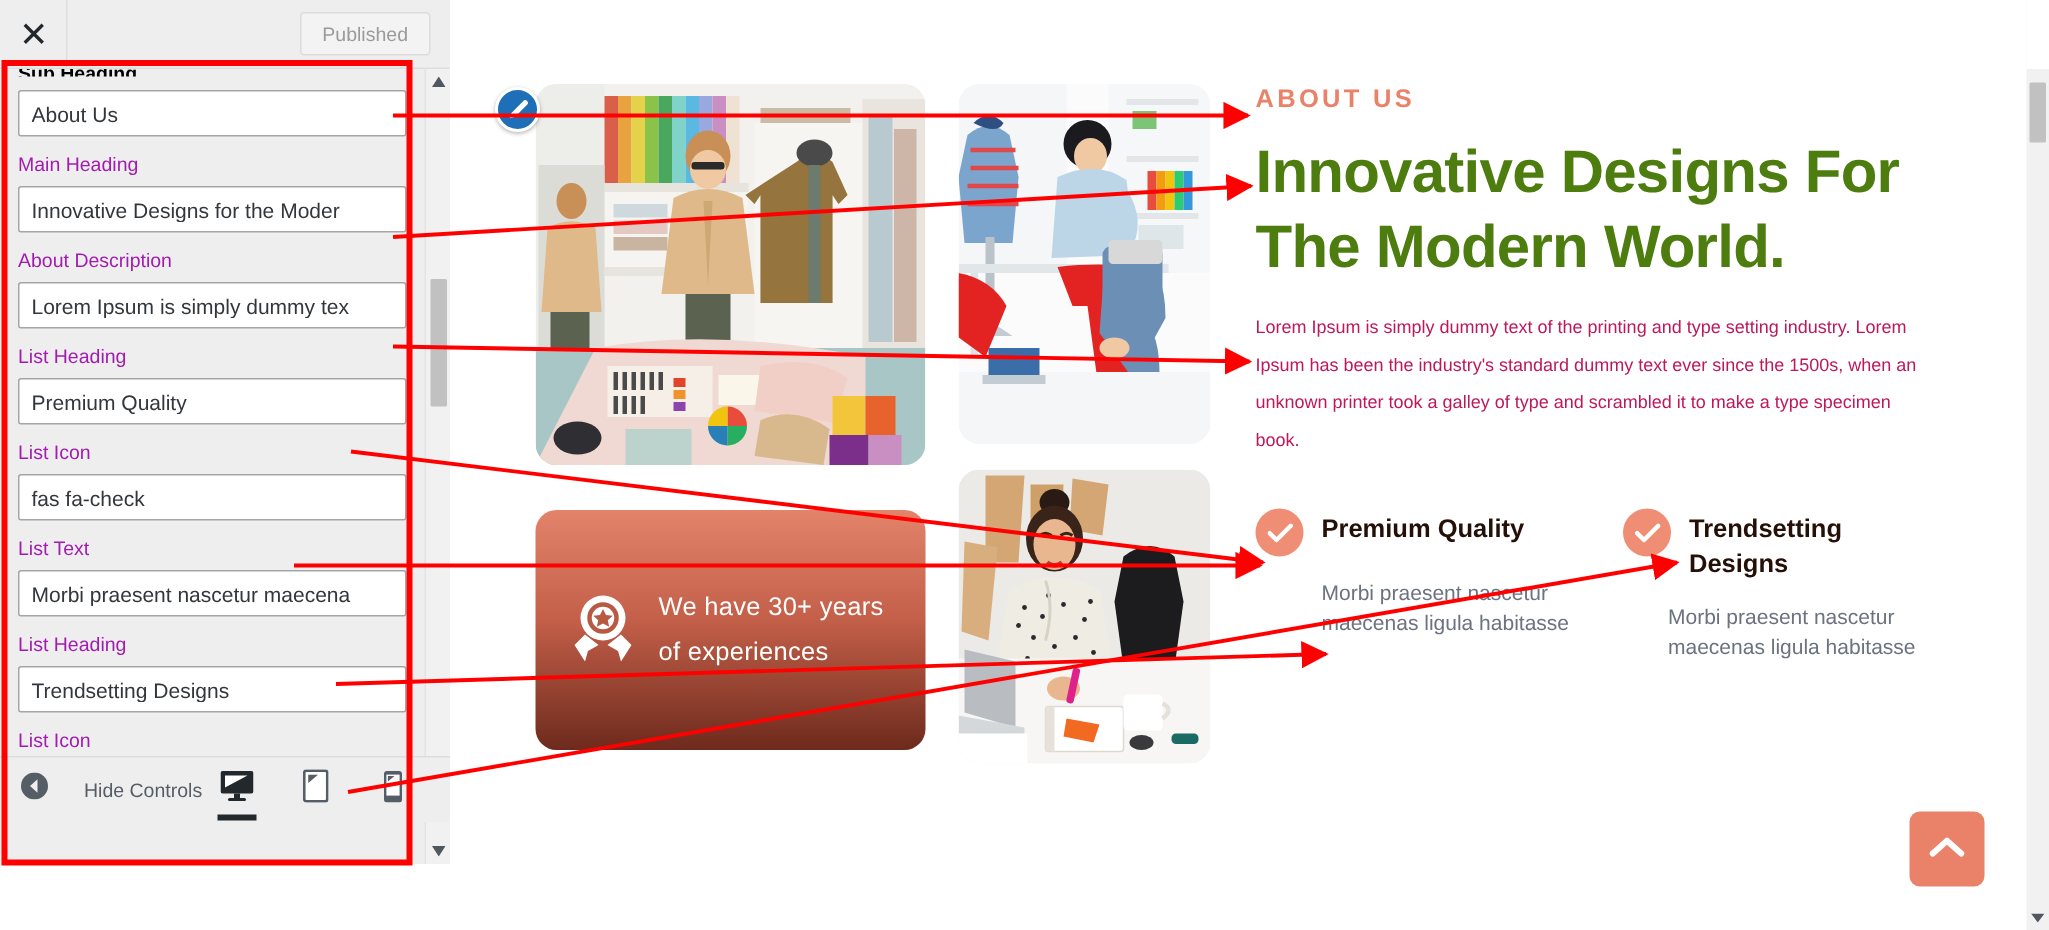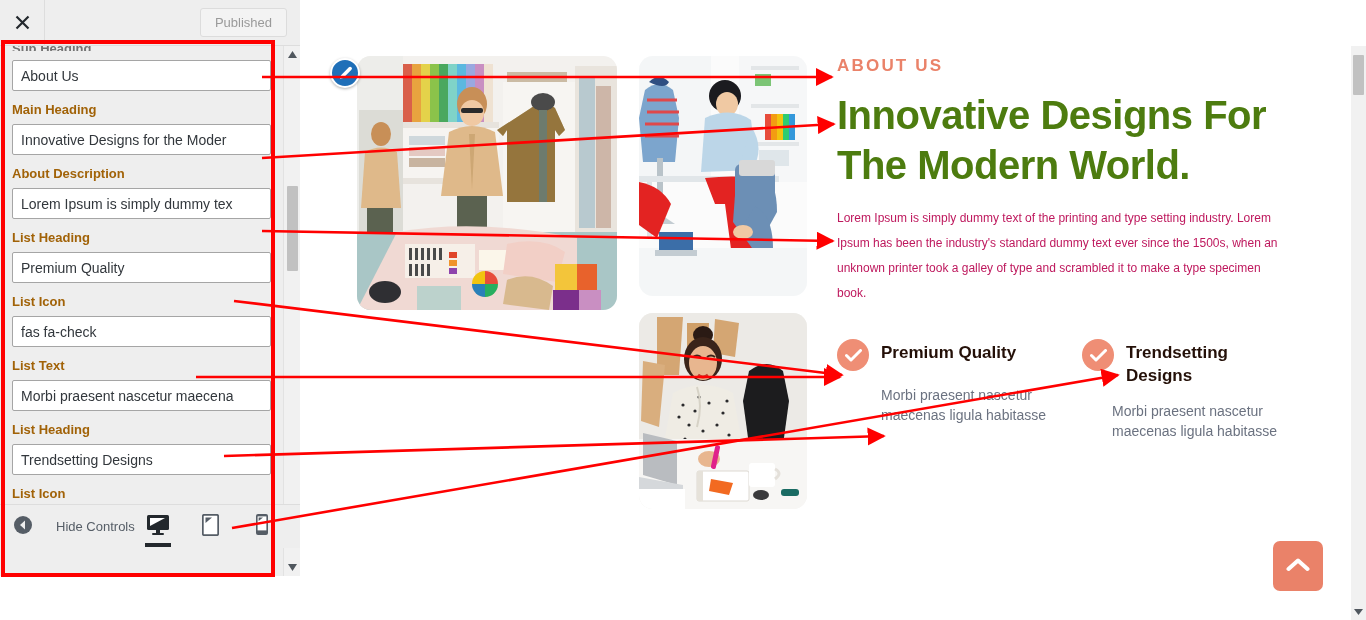--- a/index.html
+++ b/index.html
@@ -38,25 +38,25 @@
     cursor: default;
   }
 
   .cz-scrollarea {
     position: absolute; left: 0; top: 46px; width: 283px; height: 530px;
     overflow: hidden;
     background: #eeeeee;
   }
   .cz-fields { padding: 0 12px; }
   .cz-cut-label {
-    font-size: 13px; font-weight: bold; color: #737373;
+    font-size: 13px; font-weight: bold; color: #000000;
     height: 9px; overflow: hidden; line-height: 13px; margin-top: -4px;
   }
   .cz-label {
-    font-size: 13px; font-weight: bold; color: #a16207;
+    font-size: 13px; font-weight: normal; color: #a21caf;
     margin: 11px 0 6px 0; line-height: 16px;
   }
   .cz-input {
     width: 259px; height: 31px;
     border: 1px solid #a5a5a5; border-radius: 2px;
     background: #ffffff;
     font-family: "Liberation Sans", sans-serif;
     font-size: 14px; color: #32373c;
     padding: 0 8px;
     outline: none;
@@ -478,20 +478,35 @@
         <rect x="58" y="158" width="6" height="30" fill="#e6e2da"></rect>
         <path d="M72 166 l22 4 -4 12 -20 -4 z" fill="#f26a21"></path>
         <rect x="110" y="150" width="26" height="24" rx="3" fill="#ffffff"></rect>
         <path d="M136 156 q8 4 0 10" stroke="#e4e0da" stroke-width="3" fill="none"></path>
         <rect x="142" y="176" width="18" height="7" rx="3" fill="#1a6b63"></rect>
         <ellipse cx="122" cy="182" rx="8" ry="5" fill="#3a3a3c"></ellipse>
         <rect x="0" y="176" width="46" height="20" fill="#ffffff"></rect>
       </svg>
     </div>
 
+    <div class="badge-card">
+      <span>
+        <svg width="42" height="46" viewBox="0 0 42 46" aria-hidden="true">
+          <circle cx="21" cy="17" r="15" fill="#ffffff"></circle>
+          <circle cx="21" cy="17" r="9" fill="none" stroke="#b85a42" stroke-width="3"></circle>
+          <path d="M21 11 l2 4 4.5 .5 -3.3 3 .9 4.4 -4.1-2.3 -4.1 2.3 .9-4.4 -3.3-3 4.5-.5 z" fill="#b85a42"></path>
+          <path d="M9 28 l9 7 -7 4 -2 7 -7-11 z" fill="#ffffff"></path>
+          <path d="M33 28 l-9 7 7 4 2 7 7-11 z" fill="#ffffff"></path>
+        </svg>
+      </span>
+      <div>
+        <div class="badge-txt">We have 30+ years</div>
+        <div class="badge-txt">of experiences</div>
+      </div>
+    </div>
 
     <div class="content">
       <div class="eyebrow">ABOUT US</div>
       <div class="main-heading">Innovative Designs For The Modern World.</div>
       <div class="desc">Lorem Ipsum is simply dummy text of the printing and type setting industry. Lorem Ipsum has been the industry's standard dummy text ever since the 1500s, when an unknown printer took a galley of type and scrambled it to make a type specimen book.</div>
 
       <div class="features">
         <div class="feature f1">
           <div class="feat-head">
             <span class="tick">

